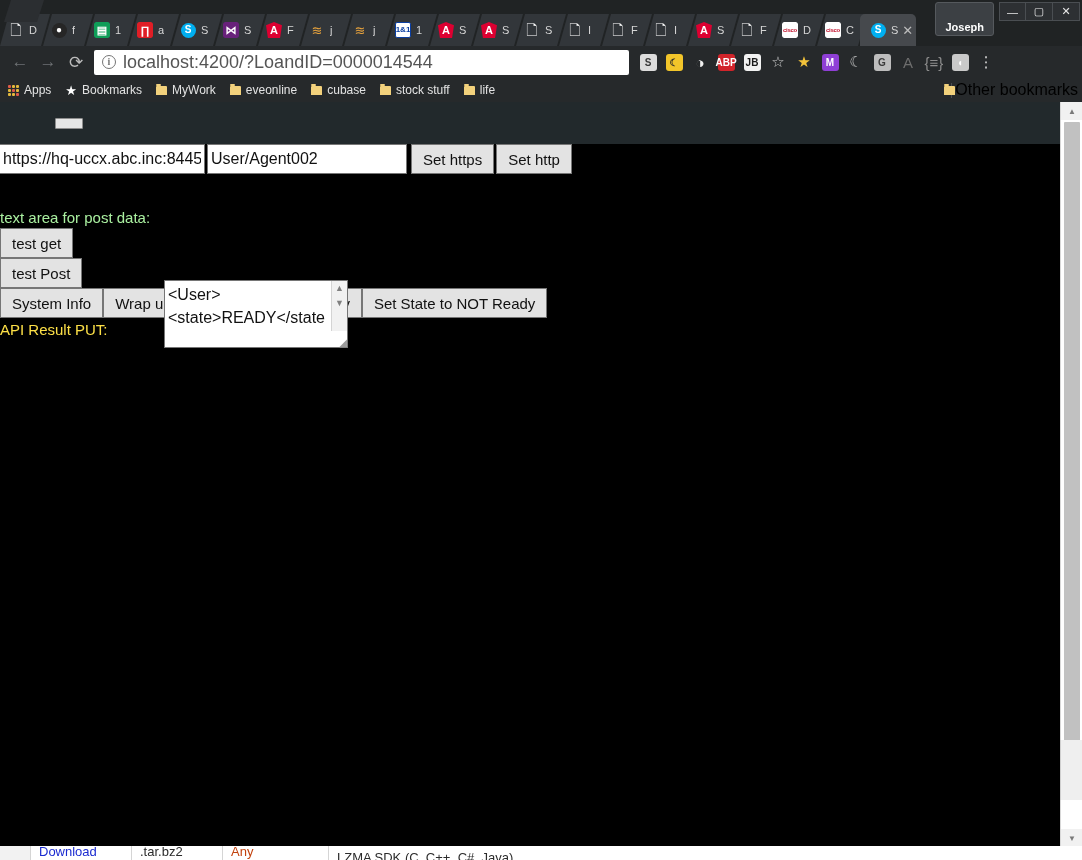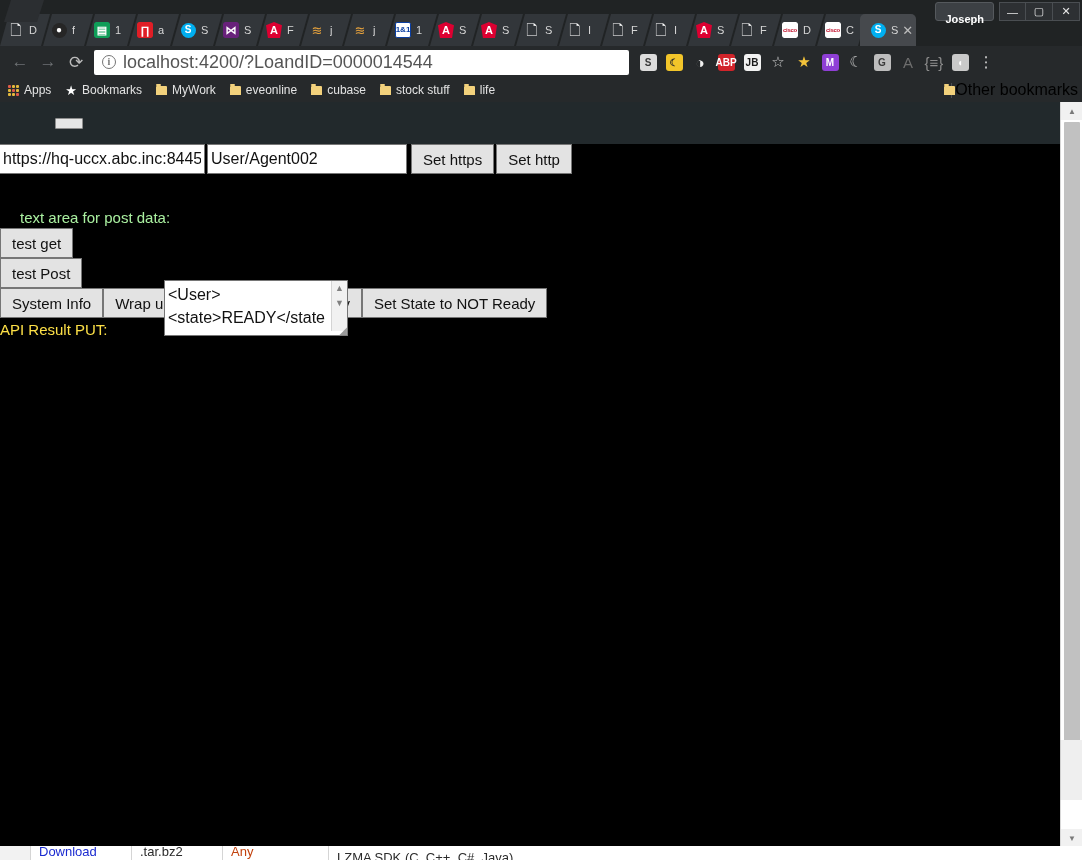--- a/index.html
+++ b/index.html
@@ -68,21 +68,21 @@
   .fi-sq{ width:16px;height:16px;border-radius:2px;color:#fff;font-weight:bold;font-size:11px;}
   .fi-round{ width:15px;height:15px;border-radius:50%;color:#fff;font-weight:bold;font-size:10px;}
   .fi-ng{ background:#dd0031; clip-path:polygon(50% 0,100% 20%,88% 100%,50% 100%,12% 100%,0 20%); }
   .fi-1and1{ background:#fff;color:#0a3ea1;font-size:8px;font-weight:bold;border:1px solid #0a3ea1;}
   .fi-cisco{ background:#fff;color:#c3122e;font-size:6px;font-weight:bold;letter-spacing:-.3px;}
   .fi-java{ color:#e8a33d; font-size:13px; }
 
   
   .userpill{
     position:absolute; right:88px; top:2px;
-    height:19px; padding:8px 9px;
+    height:19px; padding:16px 9px;
     background:#3c4044; border:1px solid #55595d; border-radius:3px;
     color:#fff; font-size:11px; line-height:17px; font-weight:bold;
   }
   .wbtns{ position:absolute; right:2px; top:2px; display:flex; }
   .wbtn{
     width:27px;height:19px;
     border:1px solid #4a4e52; border-left:none;
     background:#2d3033; color:#e8e8e8;
     font-size:11px; display:flex;align-items:center;justify-content:center;
   }
@@ -181,28 +181,28 @@
   .inp.user{ width:200px; margin-left:2px;}
   .btn{
     background:#e3e3e3; border:1px solid #767676;
     color:#111; font-size:15px; height:30px;
     padding:0 11px; font-family:"Liberation Sans", sans-serif;
     cursor:default;
   }
   .btn.sethttps{ margin-left:4px;}
   .btn.sethttp{ margin-left:2px;}
 
-  .row2{ display:flex; align-items:flex-end; margin-top:2px; height:52px;padding-left:20px;}
+  .row2{ display:flex; align-items:flex-end; margin-top:2px; height:52px;}
   .lbl{
     color:#aaf0a0; font-size:15px; white-space:nowrap;
     padding-bottom:2px;
   }
   .ta-wrap{ position:absolute; left:164px; top:178px; }
   .ta{
-    width:184px;height:56px;
+    width:184px;height:68px;
     background:#fff;border:1px solid #767676;
     font-size:16px;color:#111;line-height:23px;
     padding:2px 3px; resize:none; overflow:hidden;
     font-family:"Liberation Sans", sans-serif;
     outline:none; white-space:nowrap;
   }
   .ta-sb{
     position:absolute; right:1px; top:1px; width:16px; height:50px;
     background:#f1f1f1; border-left:1px solid #d4d4d4;
   }

